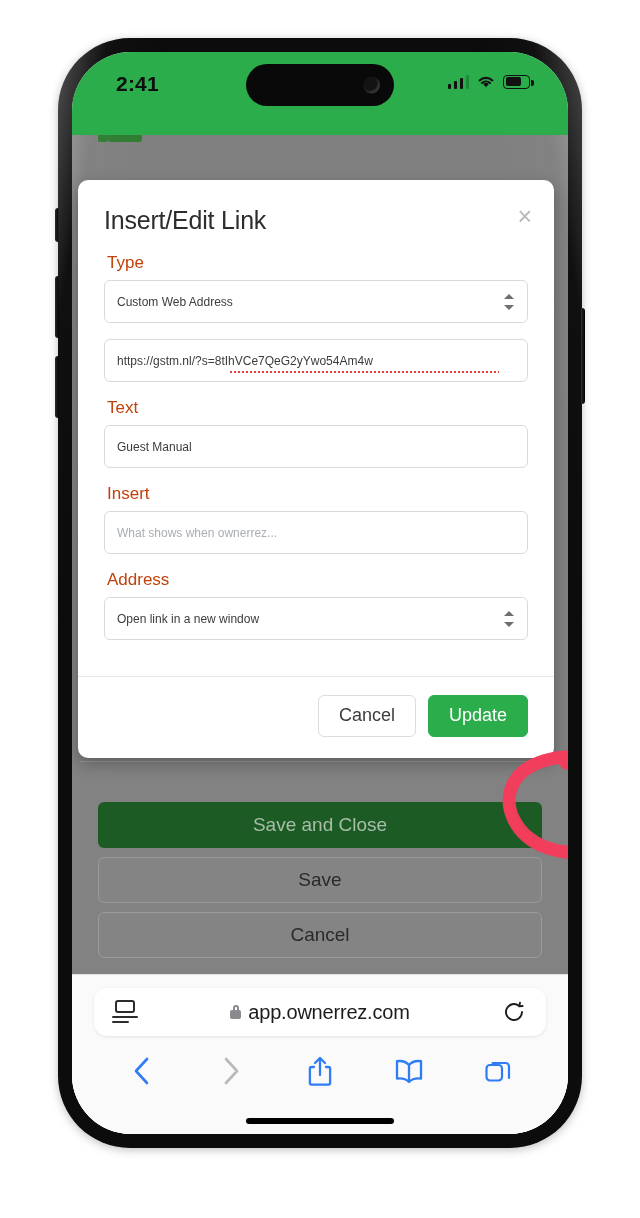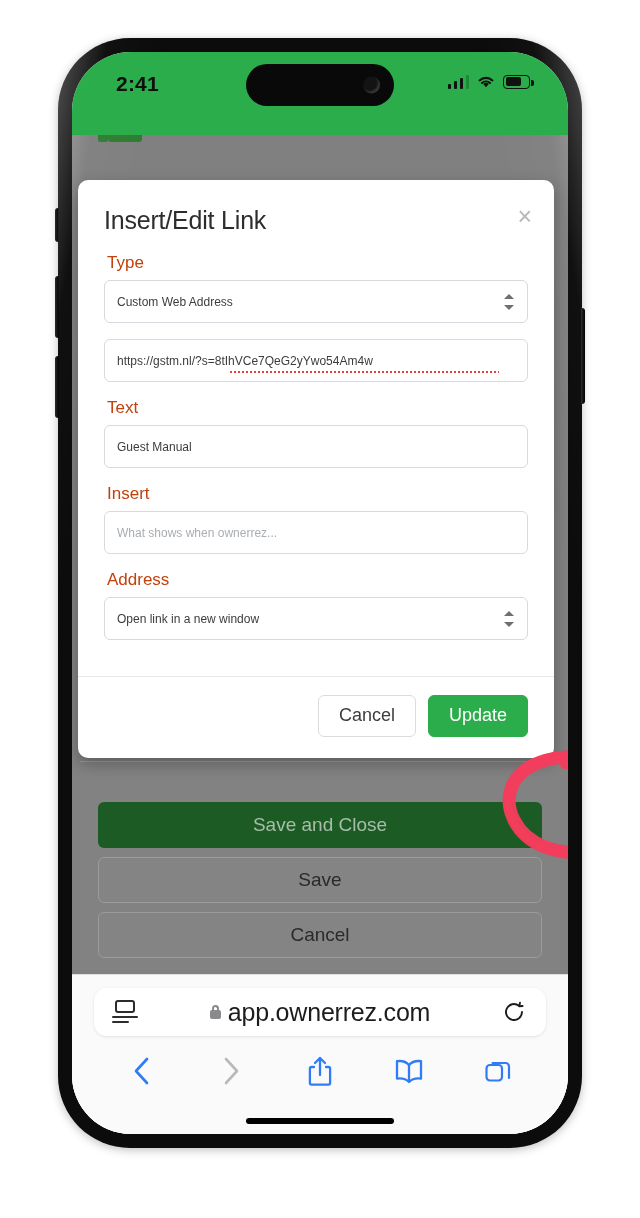--- a/index.html
+++ b/index.html
@@ -231,21 +231,21 @@
     flex: 1; display: flex; align-items: center; justify-content: center; gap: 7px;
   }
   .lock {
     position: relative; width: 11px; height: 14px;
   }
   .lock .body { position:absolute; bottom:0; width:11px; height:9px;
                 background:#8a8a8e; border-radius:2px; }
   .lock .shk  { position:absolute; top:0; left:2.2px; width:6.6px; height:7px;
                 border:2px solid #8a8a8e; border-bottom:none;
                 border-radius:4px 4px 0 0; }
-  .url-text { font-size: 25px; color: #1c1c1e; letter-spacing: -0.2px; }
+  .url-text { font-size: 20px; color: #1c1c1e; letter-spacing: -0.2px; }
   .reload {
     position: absolute; right: 20px; width: 24px; height: 24px;
   }
   .reload svg { display:block; }
 
   .toolbar {
     position: absolute; left: 0; right: 0; bottom: 34px; height: 58px;
     display: flex; align-items: center; justify-content: space-around;
     padding: 0 26px;
   }

